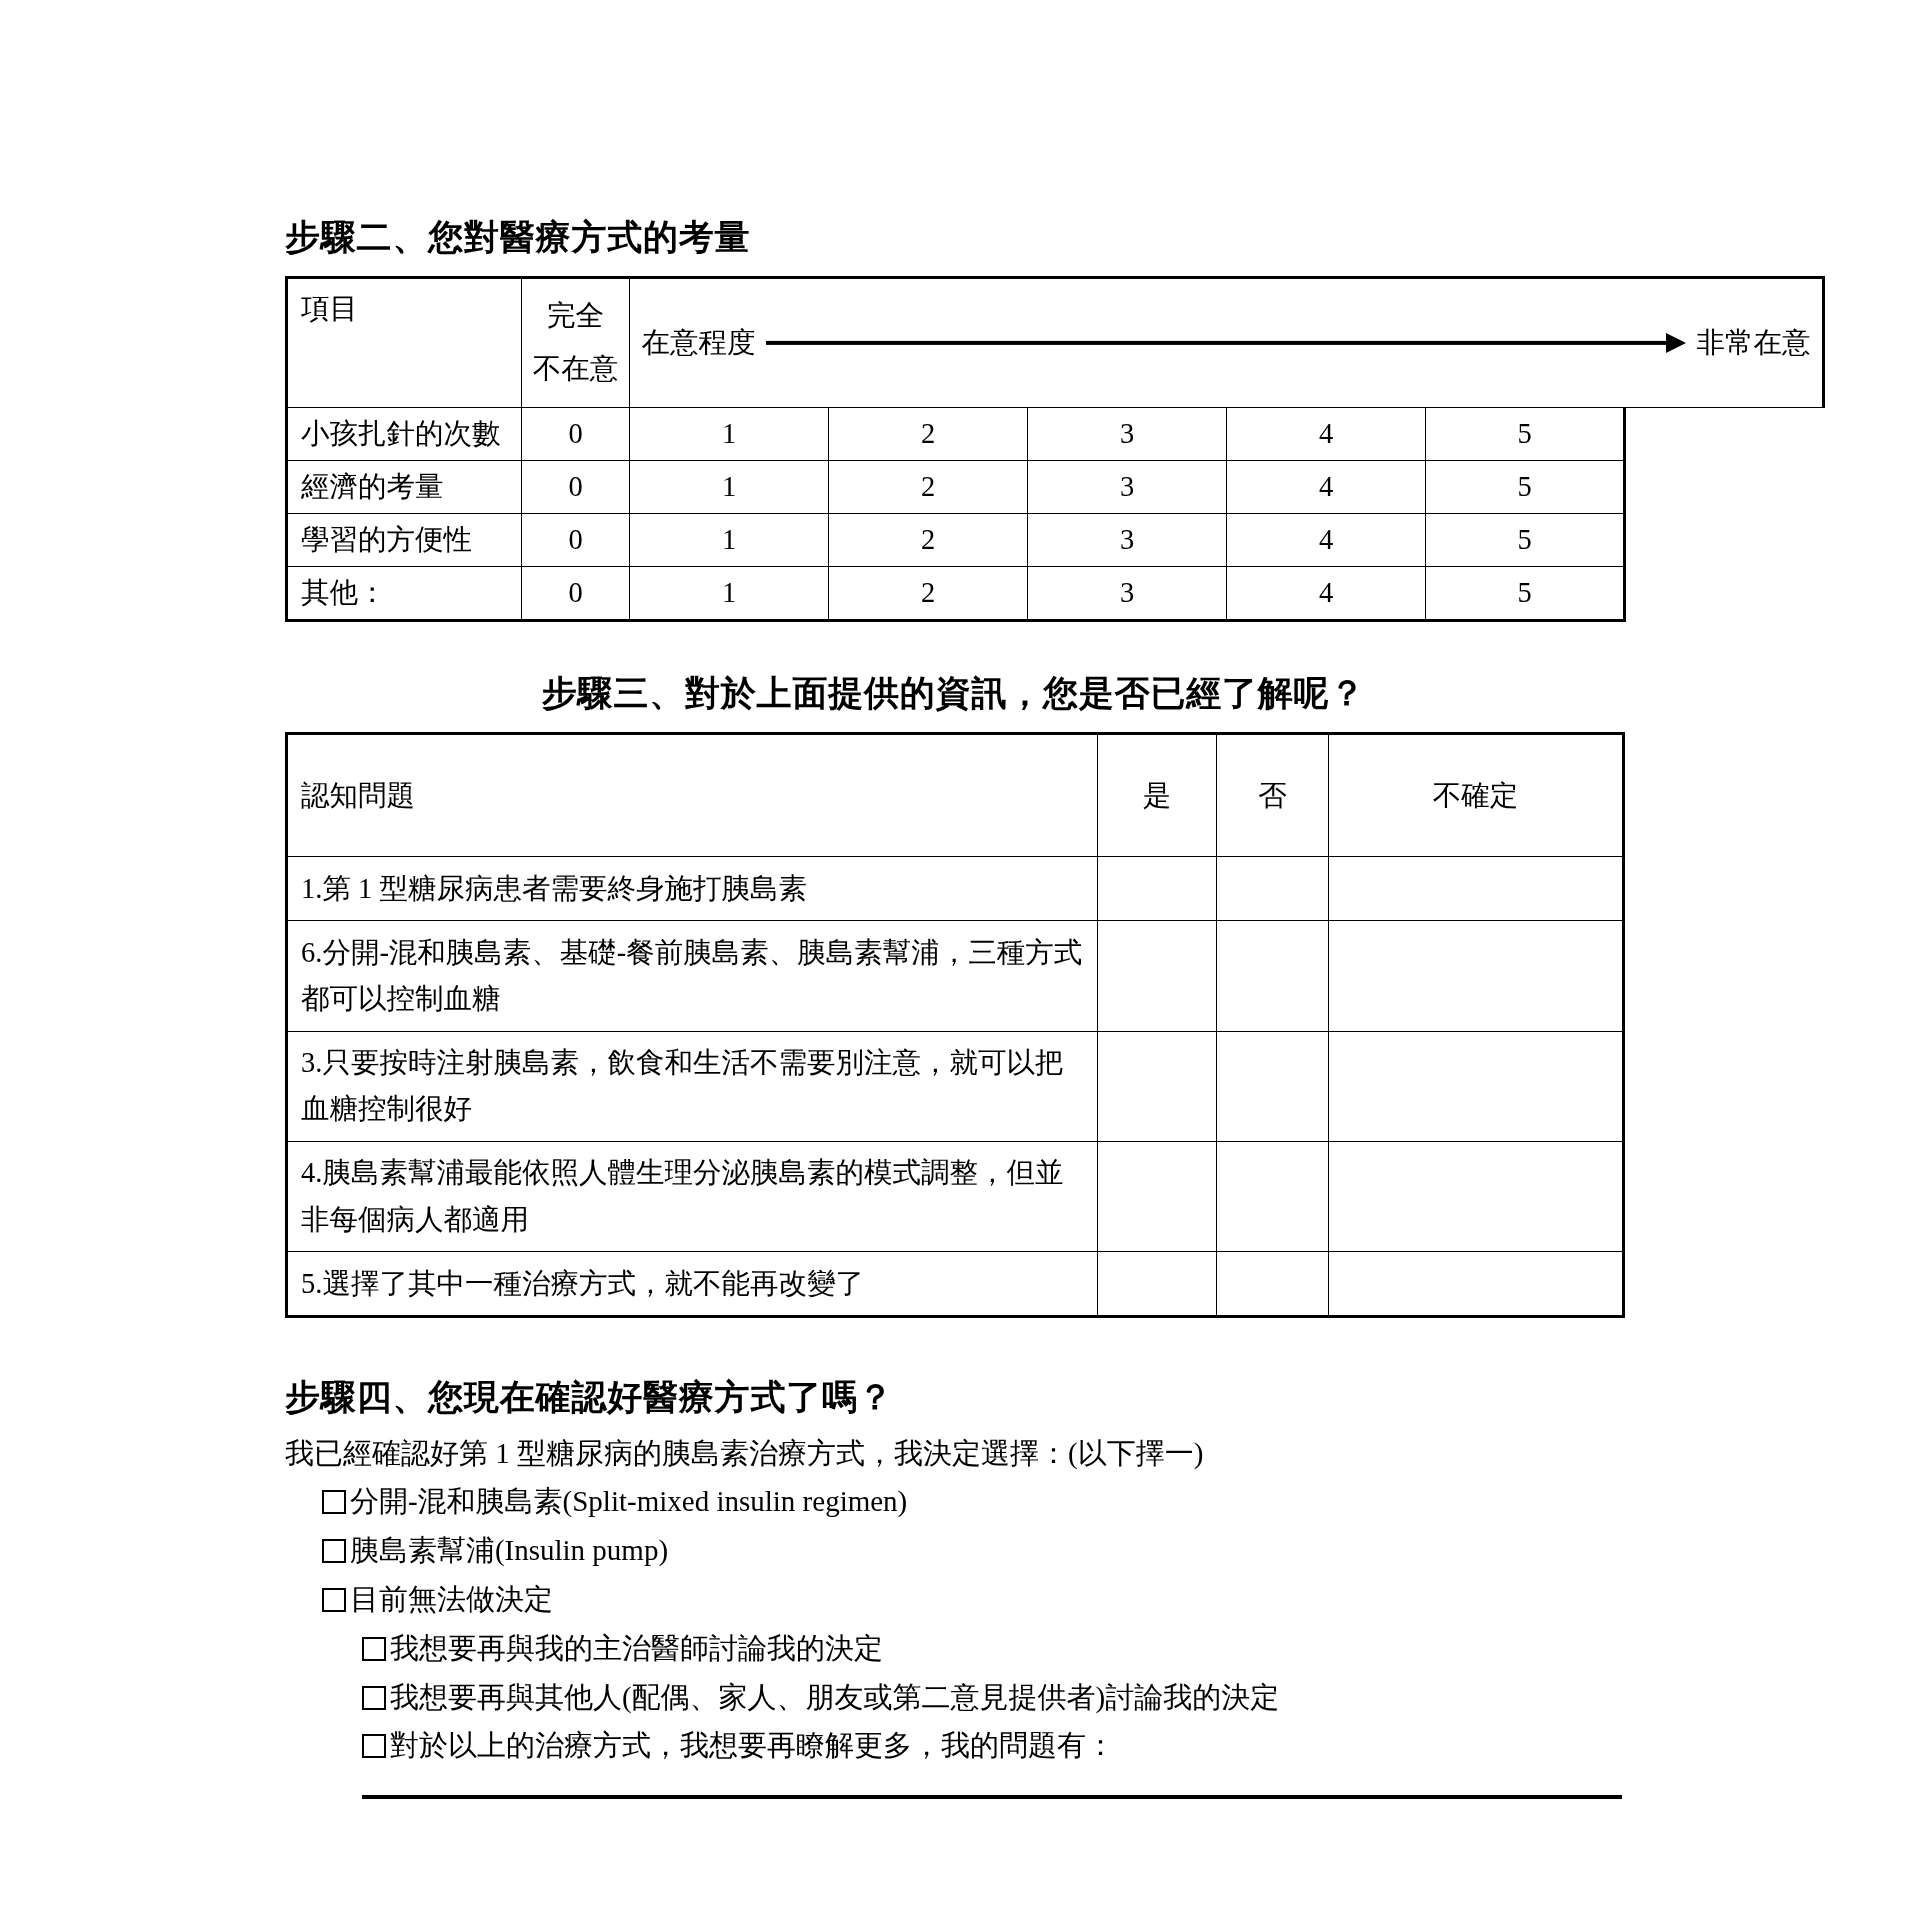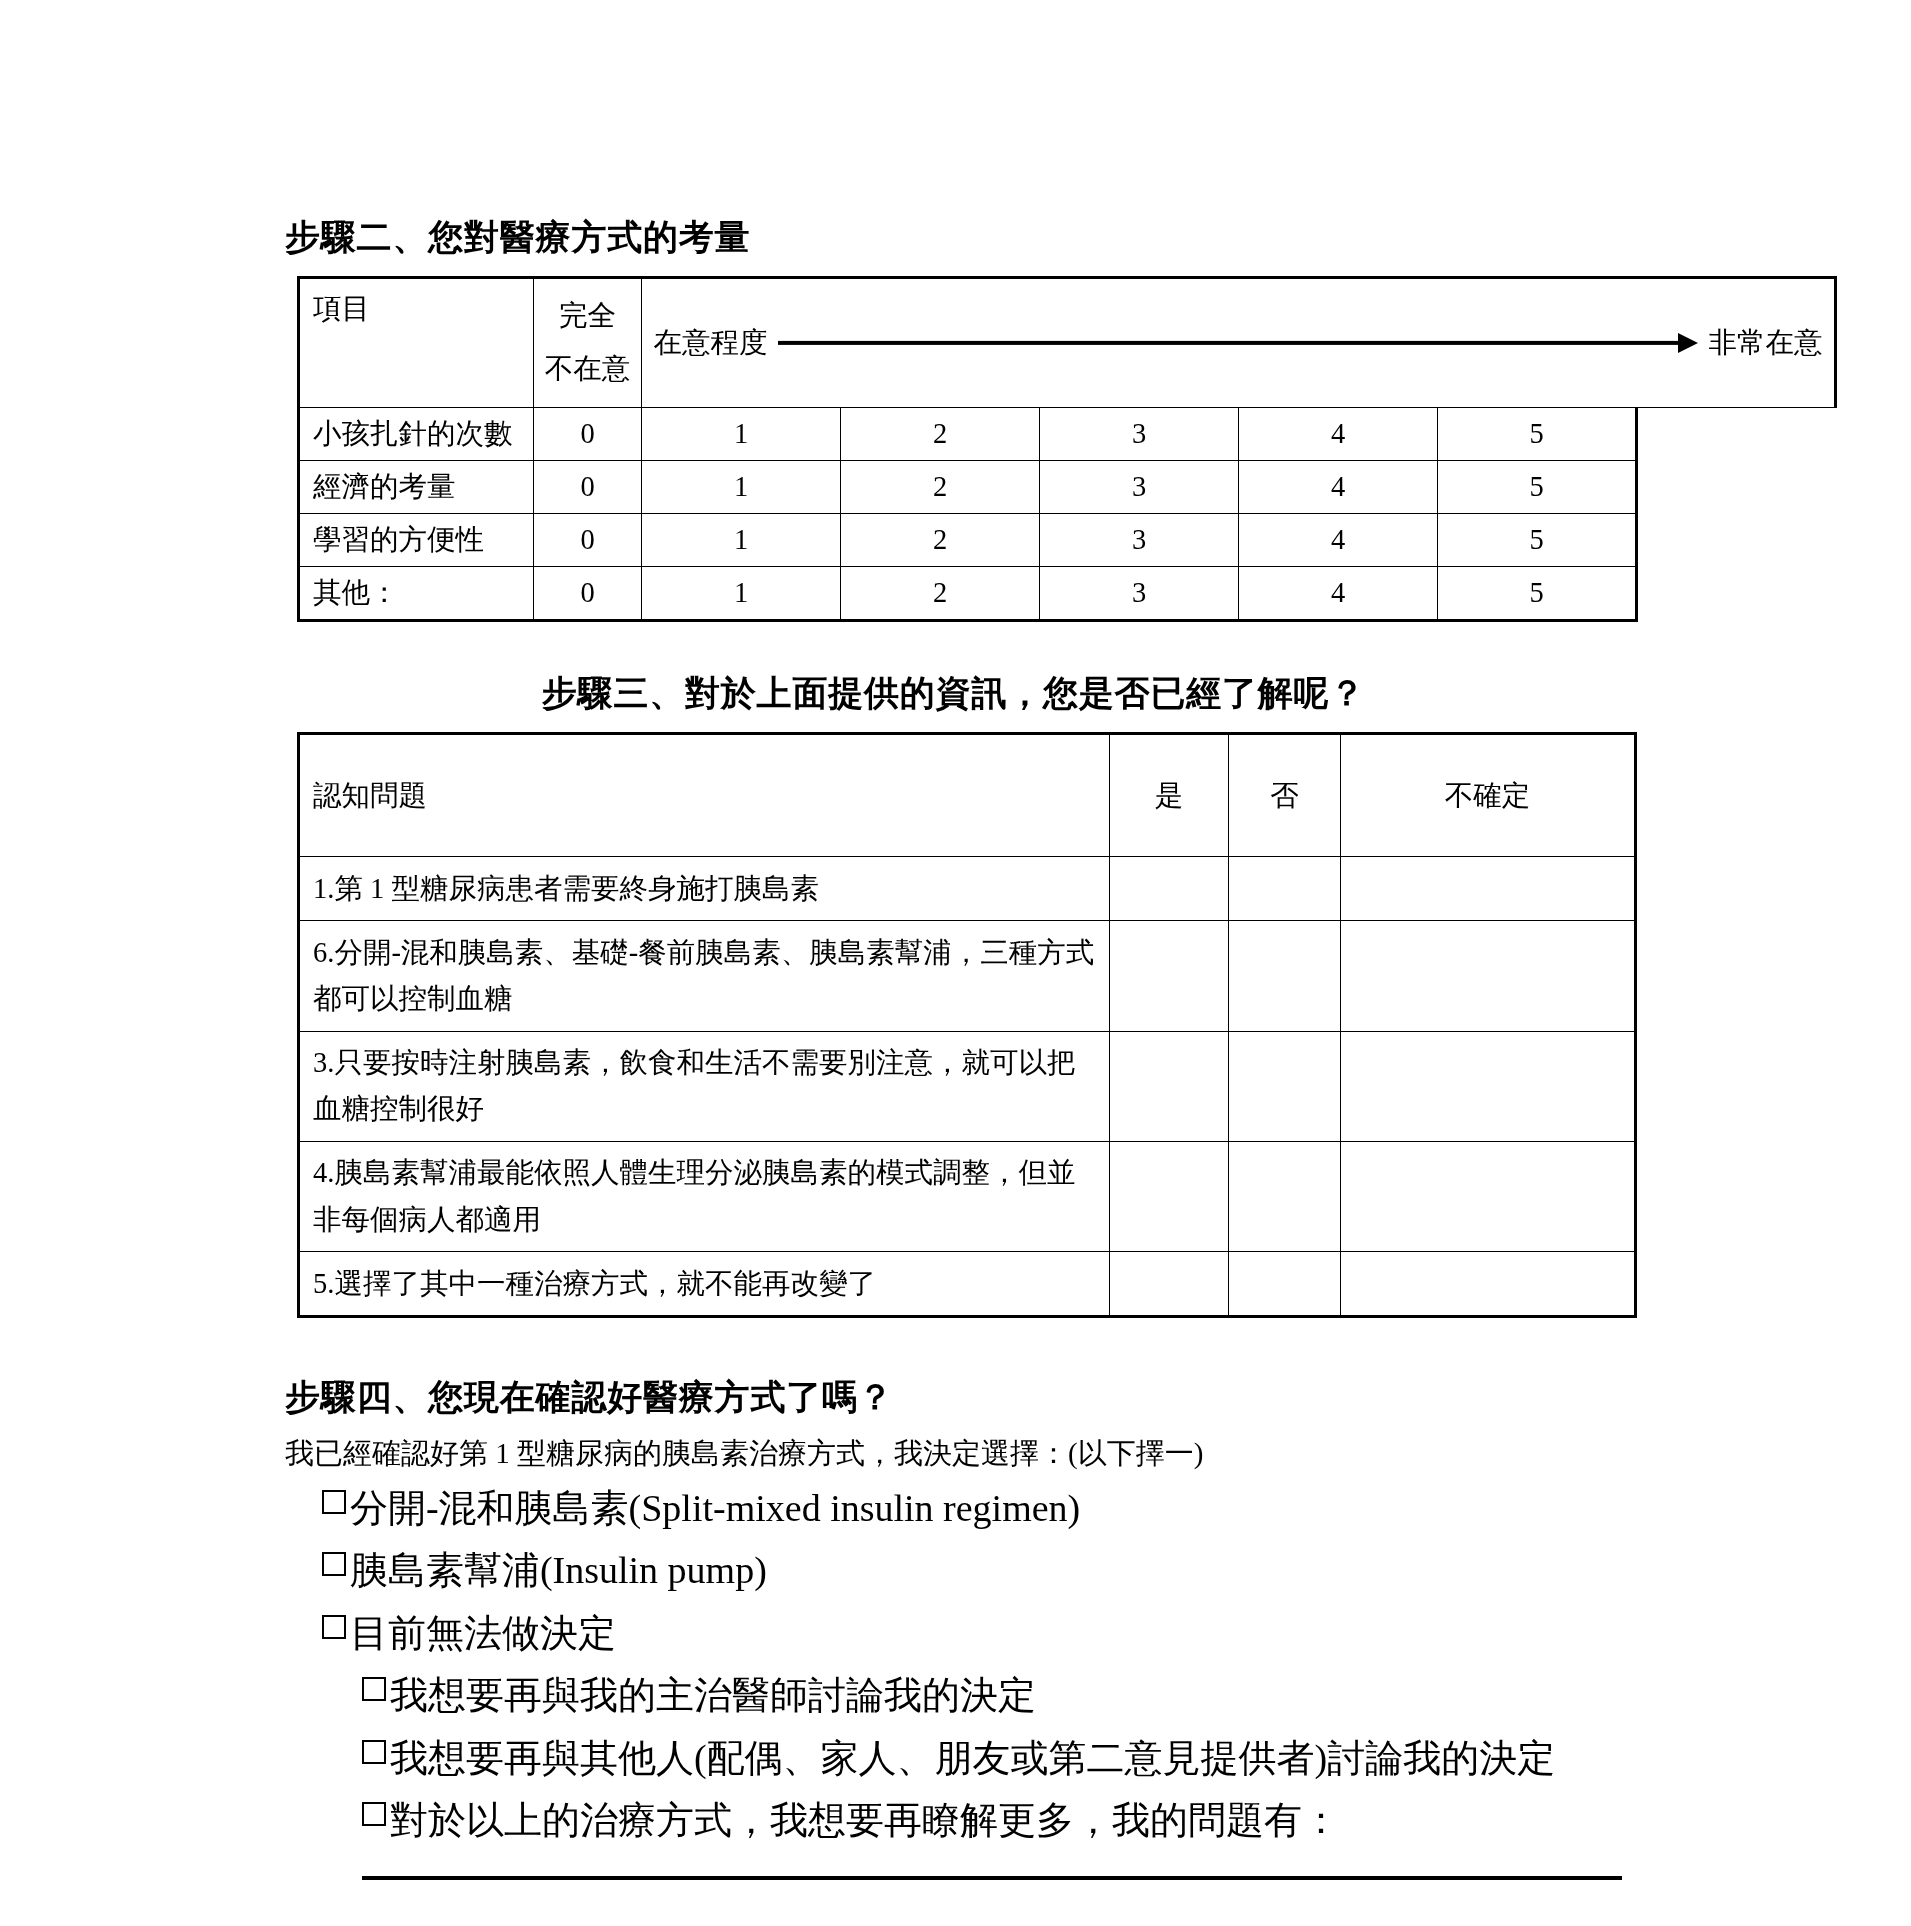--- a/index.html
+++ b/index.html
@@ -38,21 +38,21 @@
   }
   .section-heading.step3 { margin-top: 50px; text-align: center; }
   .section-heading.step4 { margin-top: 58px; margin-bottom: 11.6px; }
 
   
   table.doc-table {
     border-collapse: collapse;
     width: 1337px;
     table-layout: fixed;
     font-size: 28.5px;
-    margin: 12px;
+    margin: 0;
   }
   table.doc-table td,
   table.doc-table th {
     border: 1.2px solid #000000;
     padding: 0;
     font-weight: normal;
     vertical-align: middle;
     background: #ffffff;
   }
   table.doc-table .outer-top { border-top: 3.5px solid #000; }
@@ -147,21 +147,21 @@
 
   
   .intro-line {
     font-size: 29px;
     line-height: 1.45;
     margin: 0 0 6.2px 0;
     white-space: nowrap;
   }
   .choice-list { margin: 0; padding: 0; list-style: none; }
   .choice {
-    font-size: 38px;
+    font-size: 29px;
     line-height: 1.5;
     margin: 0 0 5.4px 0;
     display: flex;
     align-items: flex-start;
     white-space: nowrap;
   }
   .choice.level-1 { padding-left: 37px; }
   .choice.level-2 { padding-left: 77px; }
   .checkbox-glyph {
     display: inline-block;

